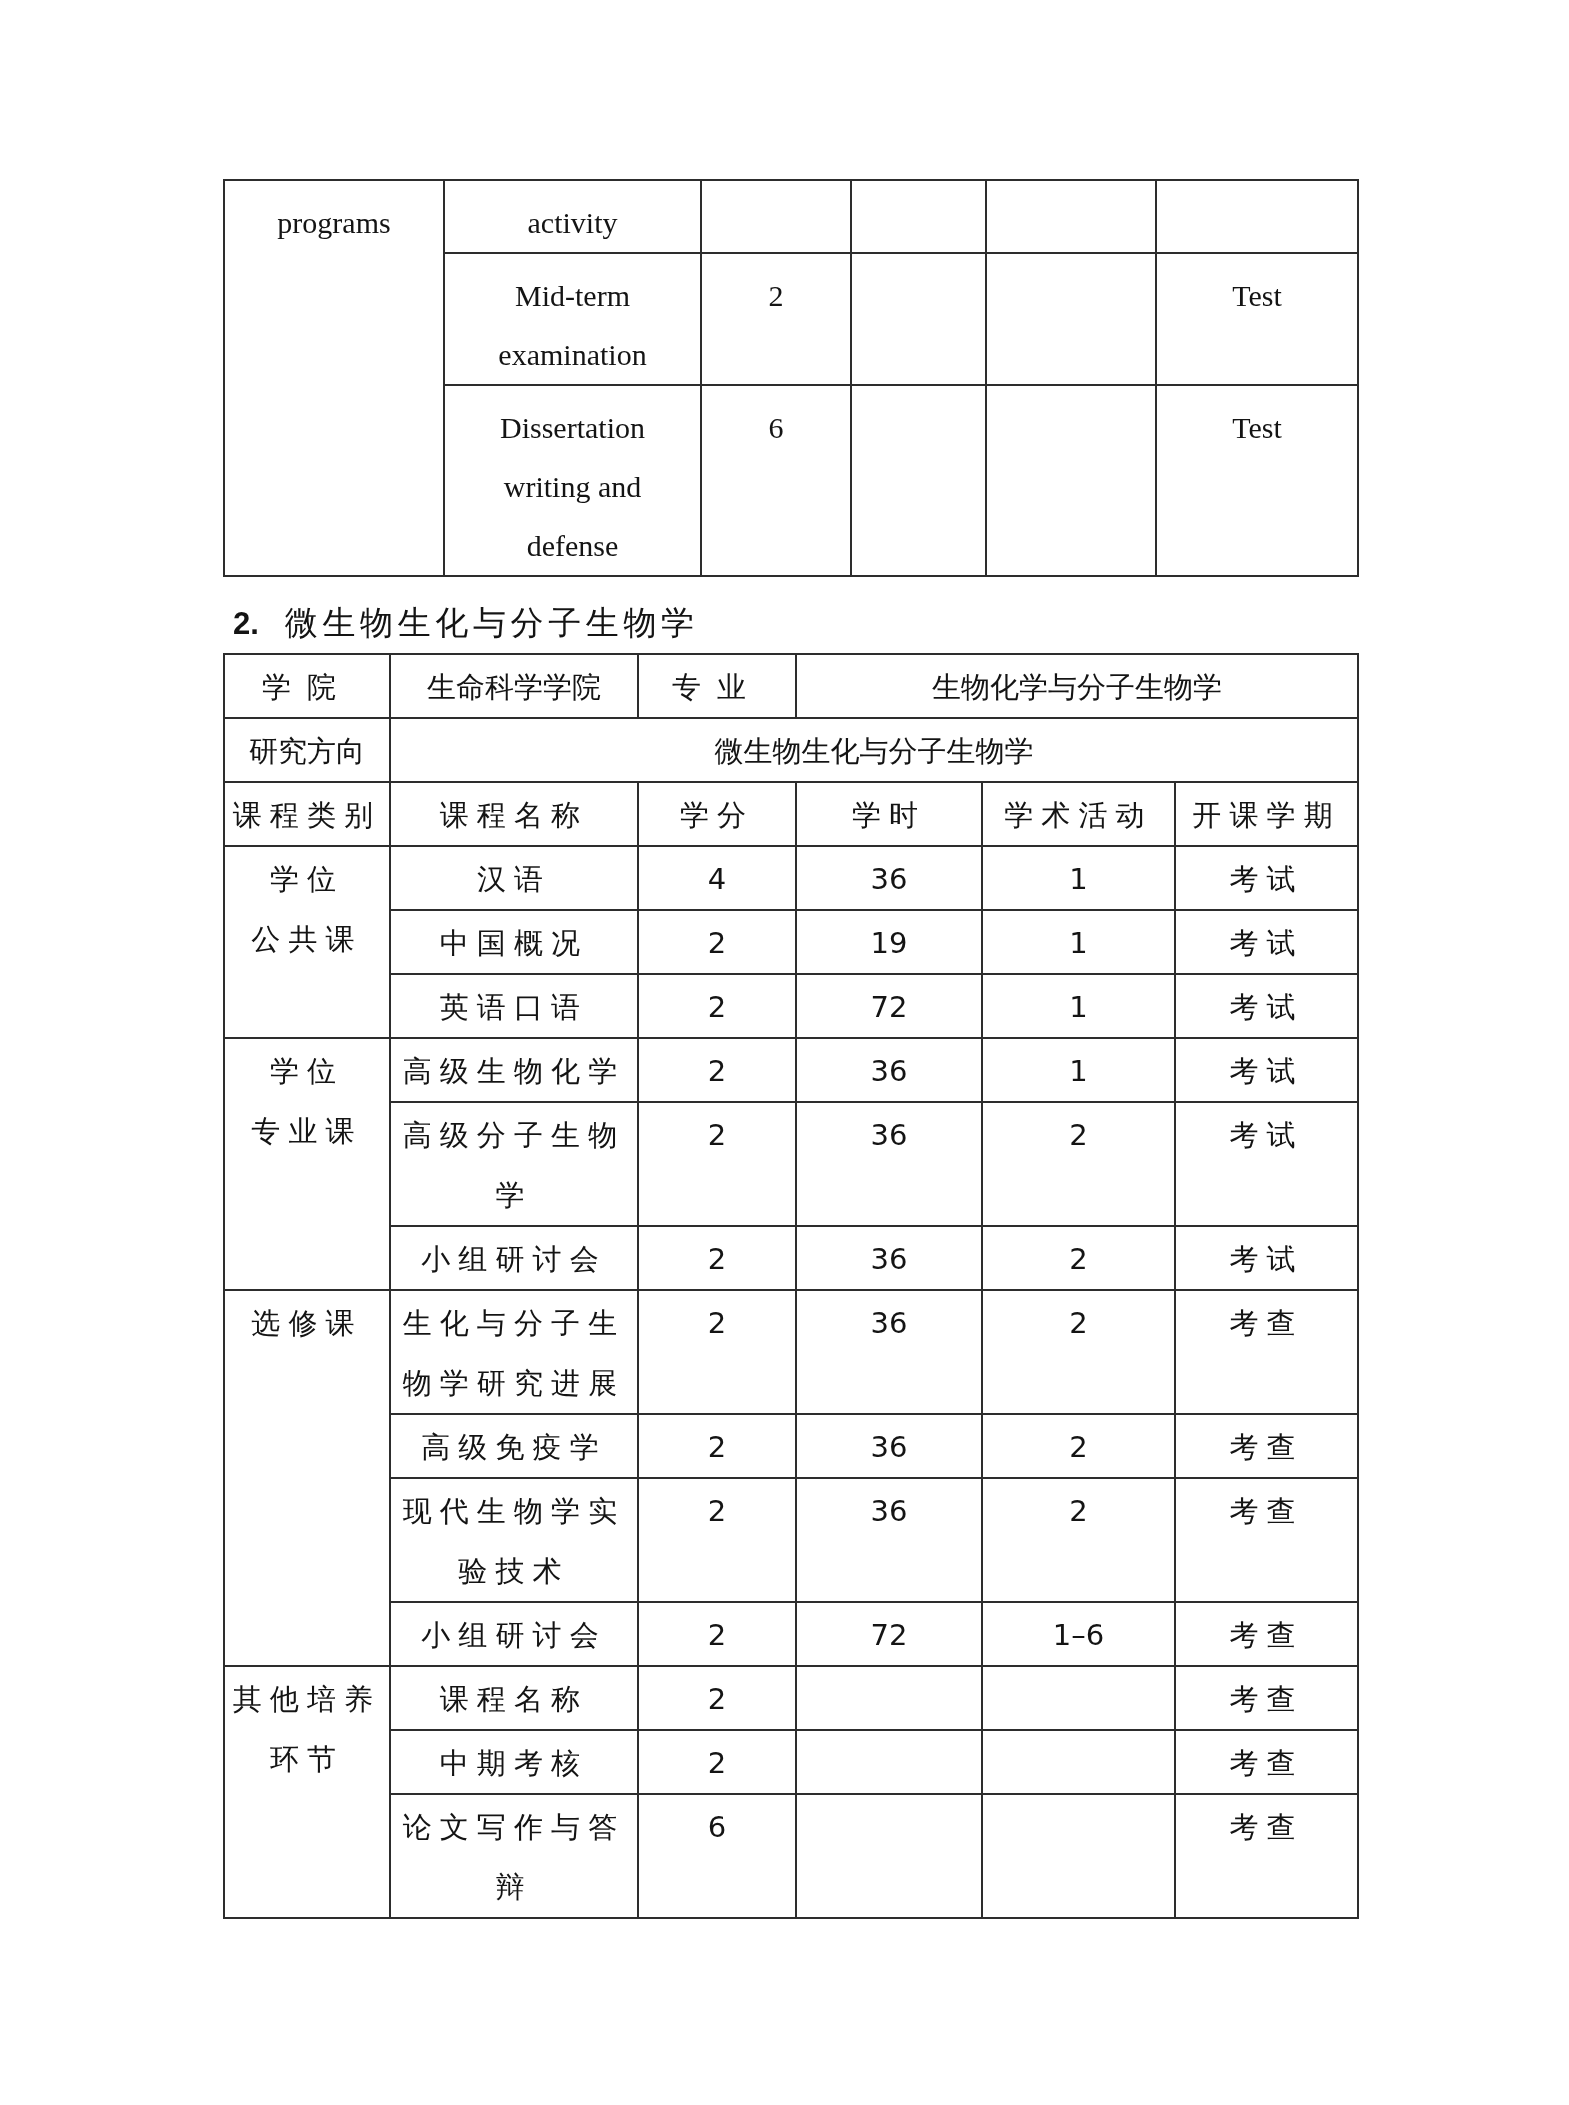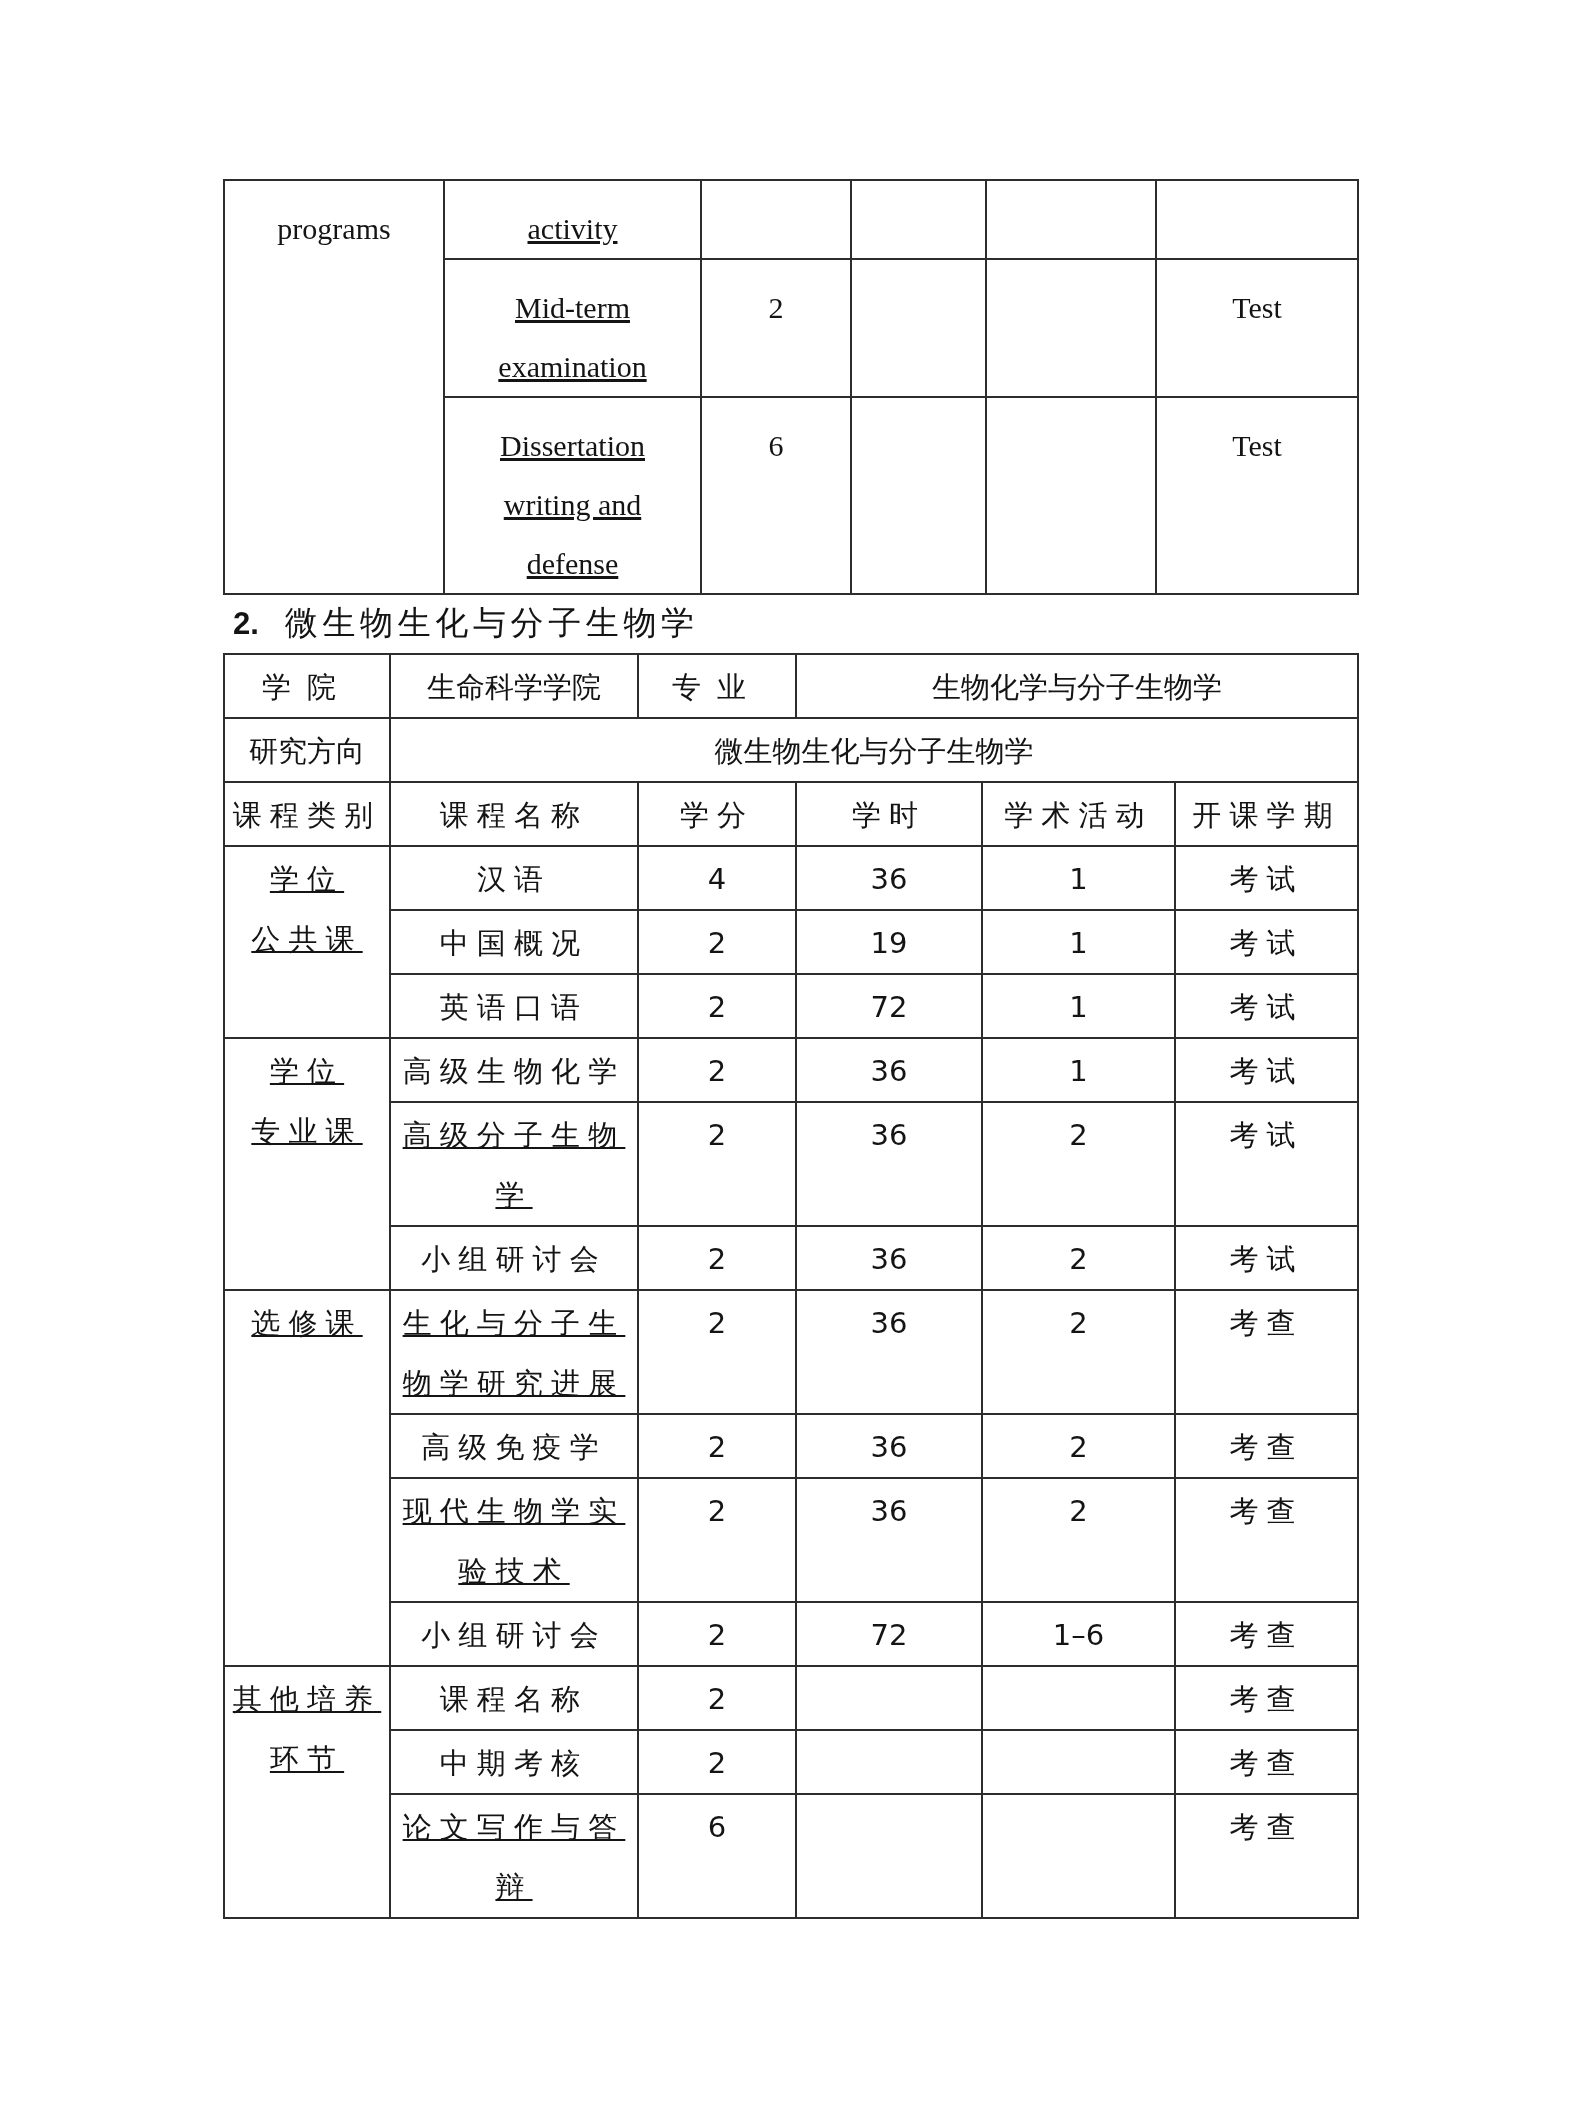--- a/index.html
+++ b/index.html
@@ -22,42 +22,42 @@
     text-align:center;
     padding:0;
     overflow:hidden;
   }
   
   table.t1 {
     left:223px; top:179px; width:1134px;
     font-family:"Liberation Serif", serif;
     font-size:30px; line-height:59px;
   }
-  table.t1 td { padding-top:18px; }
+  table.t1 td { padding-top:12px; }
   
   .heading {
     position:absolute; left:233px; top:601px;
     display:flex; align-items:baseline;
     white-space:nowrap;
   }
   .heading .num {
     font-family:"Liberation Sans", sans-serif;
     font-weight:bold; font-size:31px; line-height:44px;
   }
   .heading .ttl {
     font-size:33px; line-height:44px;
     margin-left:26px; letter-spacing:.14em;
   }
   
   table.t2 {
     left:223px; top:653px; width:1134px;
     font-size:29px; line-height:60px;border-radius:7px;
   }
   table.t2 td { padding-top:2px; }
-  .pre { white-space:pre-line;text-decoration:underline; }
+  .pre { white-space:pre-line; }
   .sp  { letter-spacing:.28em; }
   .sp2 { letter-spacing:.55em; }
 </style>
 </head>
 <body>
 
 <div class="page">
 
   <table class="doc t1">
     <colgroup>

